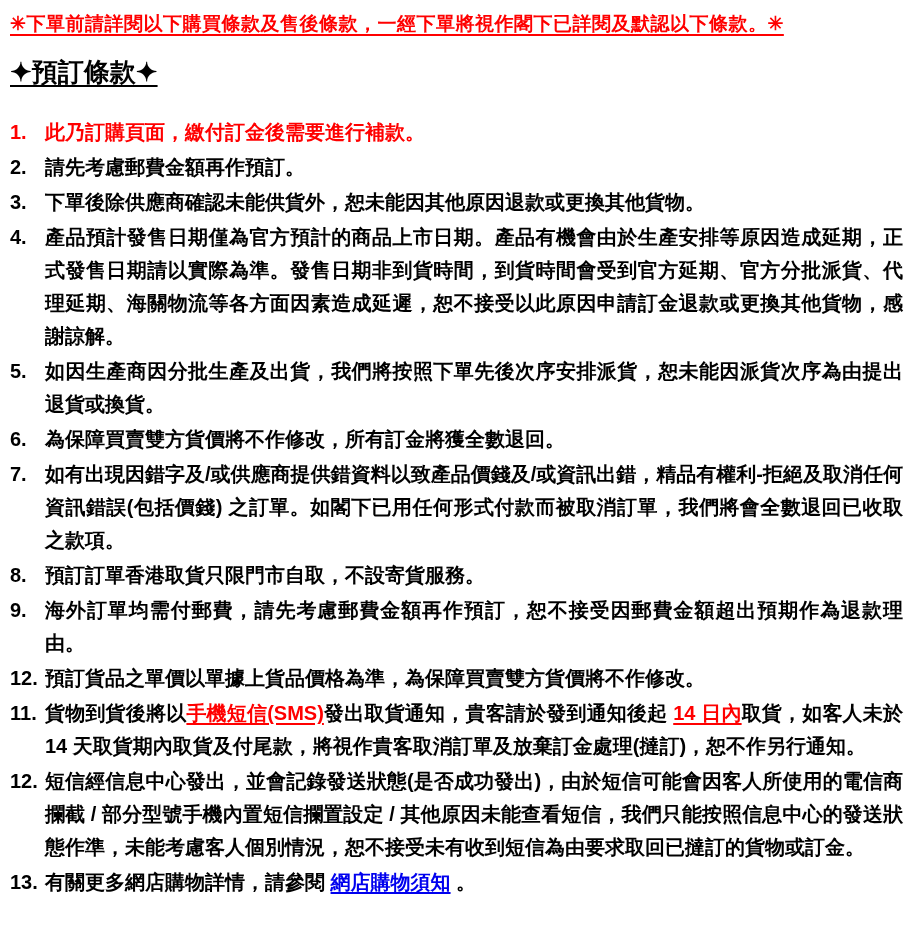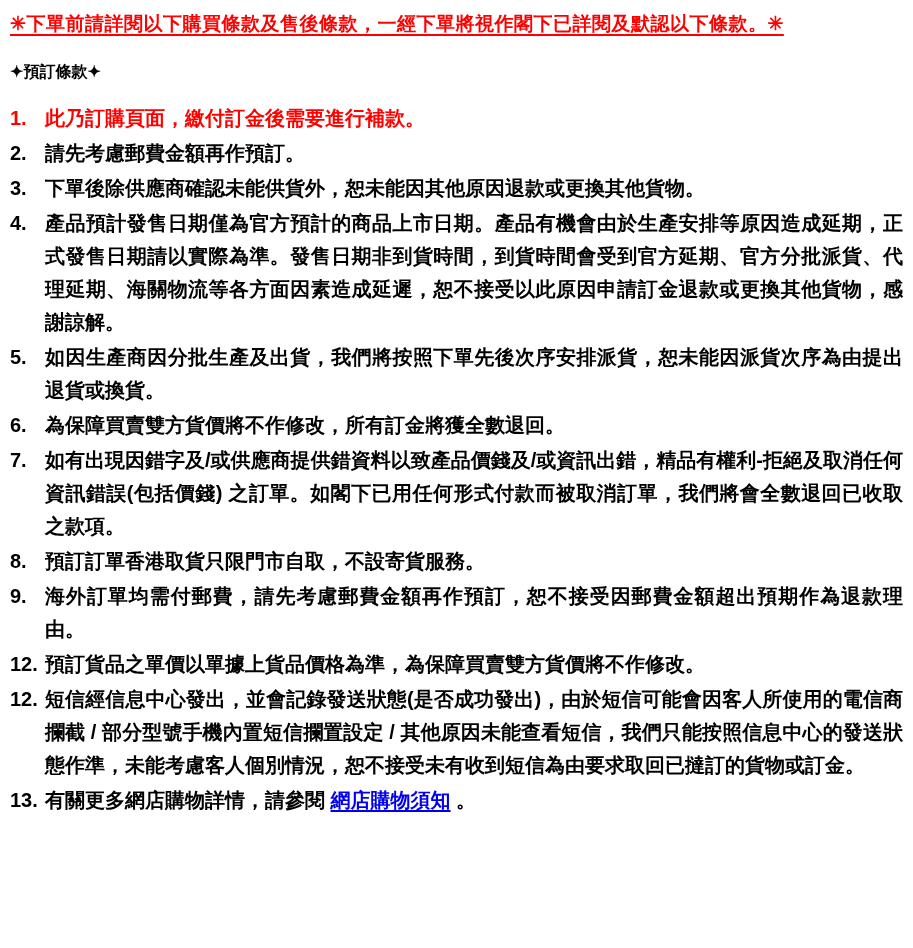--- a/index.html
+++ b/index.html
@@ -21,25 +21,26 @@
     font-size: 19px;
     line-height: 32px;
     text-decoration: underline;
     text-decoration-thickness: 2px;
     text-underline-offset: 4px;
     margin-bottom: 16px;
     letter-spacing: 0.5px;
   }
   .section-header {
     color: #000000;
-    font-size: 16px;
+    font-size: 26px;
     line-height: 32px;
+    text-decoration: underline;
     text-decoration-thickness: 2px;
     text-underline-offset: 4px;
-    margin-bottom: 14px;
+    margin-bottom: 28px;
   }
   .terms {
     font-size: 20px;
     line-height: 33px;
   }
   .term {
     position: relative;
     padding-left: 35px;
     text-align: justify;
     margin-bottom: 2px;
@@ -109,20 +110,23 @@
   </div>
 
   <div class="term">
     <span class="num">9.</span><span class="txt">海外訂單均需付郵費，請先考慮郵費金額再作預訂，恕不接受因郵費金額超出預期作為退款理由。</span>
   </div>
 
   <div class="term">
     <span class="num">12.</span><span class="txt">預訂貨品之單價以單據上貨品價格為準，為保障買賣雙方貨價將不作修改。</span>
   </div>
 
+  <div class="term">
+    <span class="num">11.</span><span class="txt"><span>貨物到貨後將以</span><span class="seg-red-u">手機短信(SMS)</span><span>發出取貨通知，貴客請於發到通知後起 </span><span class="seg-red-u">14 日內</span><span>取貨，如客人未於 14 天取貨期內取貨及付尾款，將視作貴客取消訂單及放棄訂金處理(撻訂)，恕不作另行通知。</span></span>
+  </div>
 
   <div class="term">
     <span class="num">12.</span><span class="txt">短信經信息中心發出，並會記錄發送狀態(是否成功發出)，由於短信可能會因客人所使用的電信商攔截 / 部分型號手機內置短信攔置設定 / 其他原因未能查看短信，我們只能按照信息中心的發送狀態作準，未能考慮客人個別情況，恕不接受未有收到短信為由要求取回已撻訂的貨物或訂金。</span>
   </div>
 
   <div class="term">
     <span class="num">13.</span><span class="txt"><span>有關更多網店購物詳情，請參閱 </span><a href="#" class="shop-link">網店購物須知</a><span> 。</span></span>
   </div>
 
 </div>

